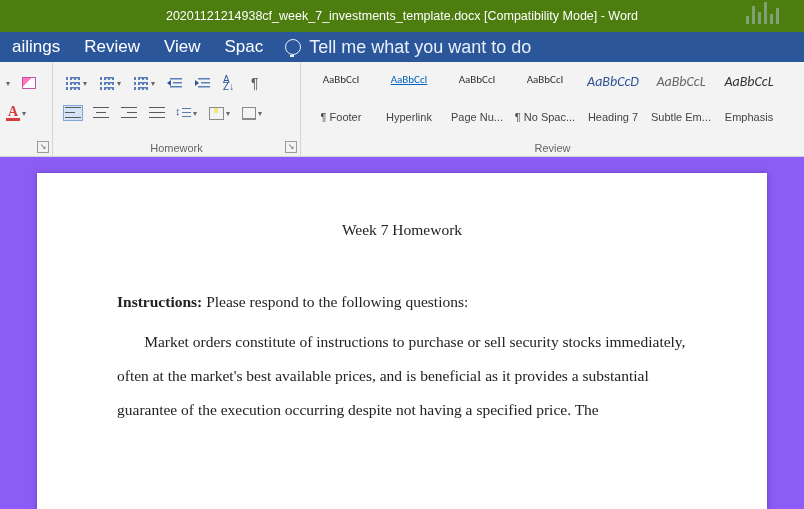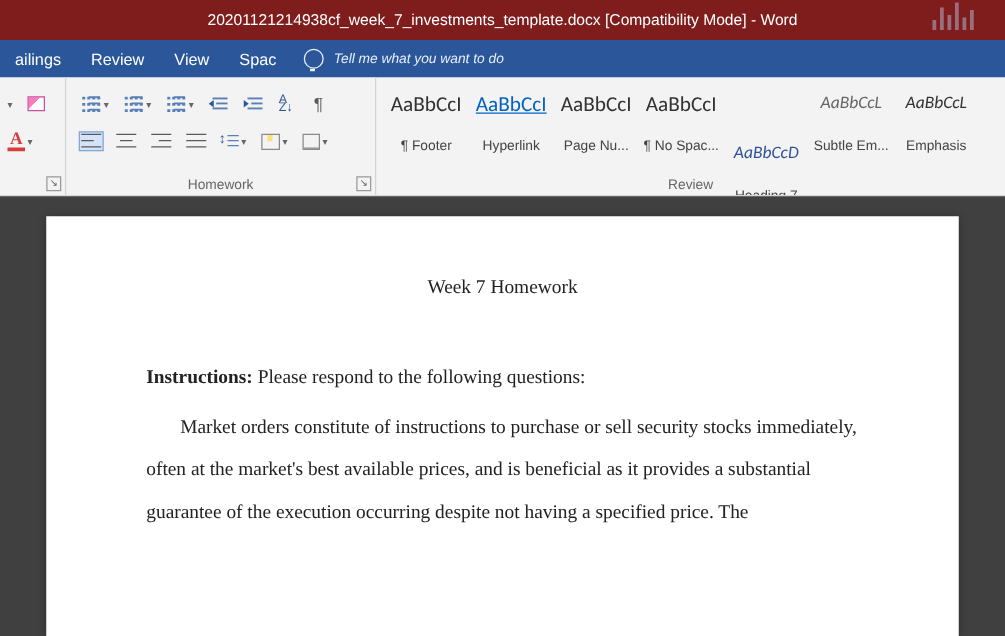--- a/index.html
+++ b/index.html
@@ -6,21 +6,21 @@
   body {
     font-family: "Segoe UI", Arial, sans-serif;
     font-size: 12px;
     background: #f0f0f0;
     width: 804px;
     height: 509px;
     overflow: hidden;
     position: relative;
   }
   .titlebar {
-    background: #7f1d1d;
+    background: #4d7c0f;
     color: #fff;
     height: 32px;
     display: flex;
     align-items: center;
     justify-content: center;
     font-size: 12.5px;
     position: relative;
   }
   .tabstrip {
     background: #2b579a;
@@ -28,31 +28,30 @@
     height: 30px;
     display: flex;
     align-items: center;
     padding-left: 0;
   }
   .tab {
     padding: 0 12px;
     height: 30px;
     display: flex;
     align-items: center;
-    font-size: 13px;
+    font-size: 17px;
     cursor: pointer;
   }
   .tellme {
     display: flex;
     align-items: center;
     gap: 8px;
     margin-left: 10px;
-    font-size: 11px;
+    font-size: 18px;
     color: #e8effa;
-    font-style: italic;
   }
   .bulb {
     width: 16px; height: 16px;
     border: 1.5px solid #e8effa;
     border-radius: 50%;
     position: relative;
   }
   .bulb::after {
     content: "";
     position: absolute;
@@ -201,32 +200,32 @@
     width: 68px;
     height: 62px;
     border: 1px solid transparent;
     text-align: center;
     padding-top: 8px;
     cursor: pointer;
     flex-shrink: 0;
   }
   .style-preview {
     font-family: "Calibri", Arial, sans-serif;
-    font-size: 17px;
+    font-size: 11px;
     color: #333;
     height: 24px;
   }
   .style-preview.link { color:#0563c1; text-decoration: underline; }
-  .style-preview.h7 { font-style: italic; color:#2f5496; font-size:14px;margin-top:40px; }
+  .style-preview.h7 { font-style: italic; color:#2f5496; font-size:14px; }
   .style-preview.subtle { font-style: italic; color:#666; font-size:14px; }
   .style-preview.emph { font-style: italic; color:#333; font-size:14px; }
   .style-label { font-size: 11px; color:#444; margin-top:14px; white-space:nowrap; overflow:hidden;}
   .styles-row { display:flex; }
   .workspace {
-    background: #404040;
+    background: #8b5cf6;
     height: calc(509px - 32px - 30px - 95px);
     display:flex;
     justify-content:center;
     padding-top: 16px;
   }
   .page {
     background:#fff;
     width: 730px;
     height: 340px;
     box-shadow: 0 0 6px rgba(0,0,0,.25);

